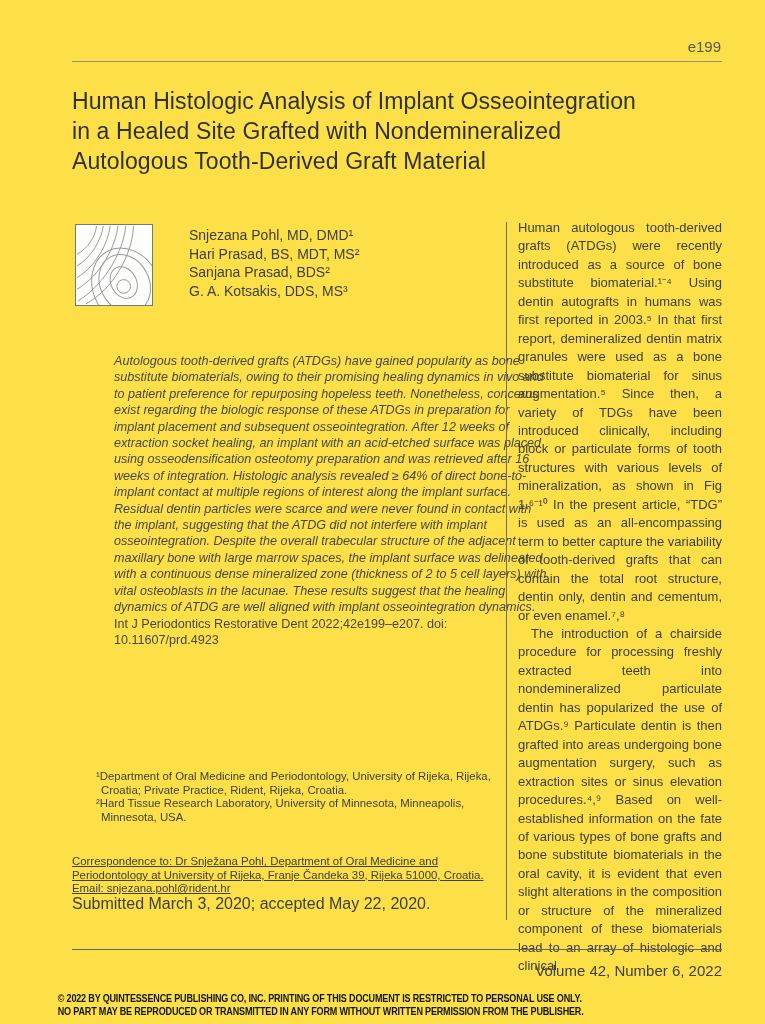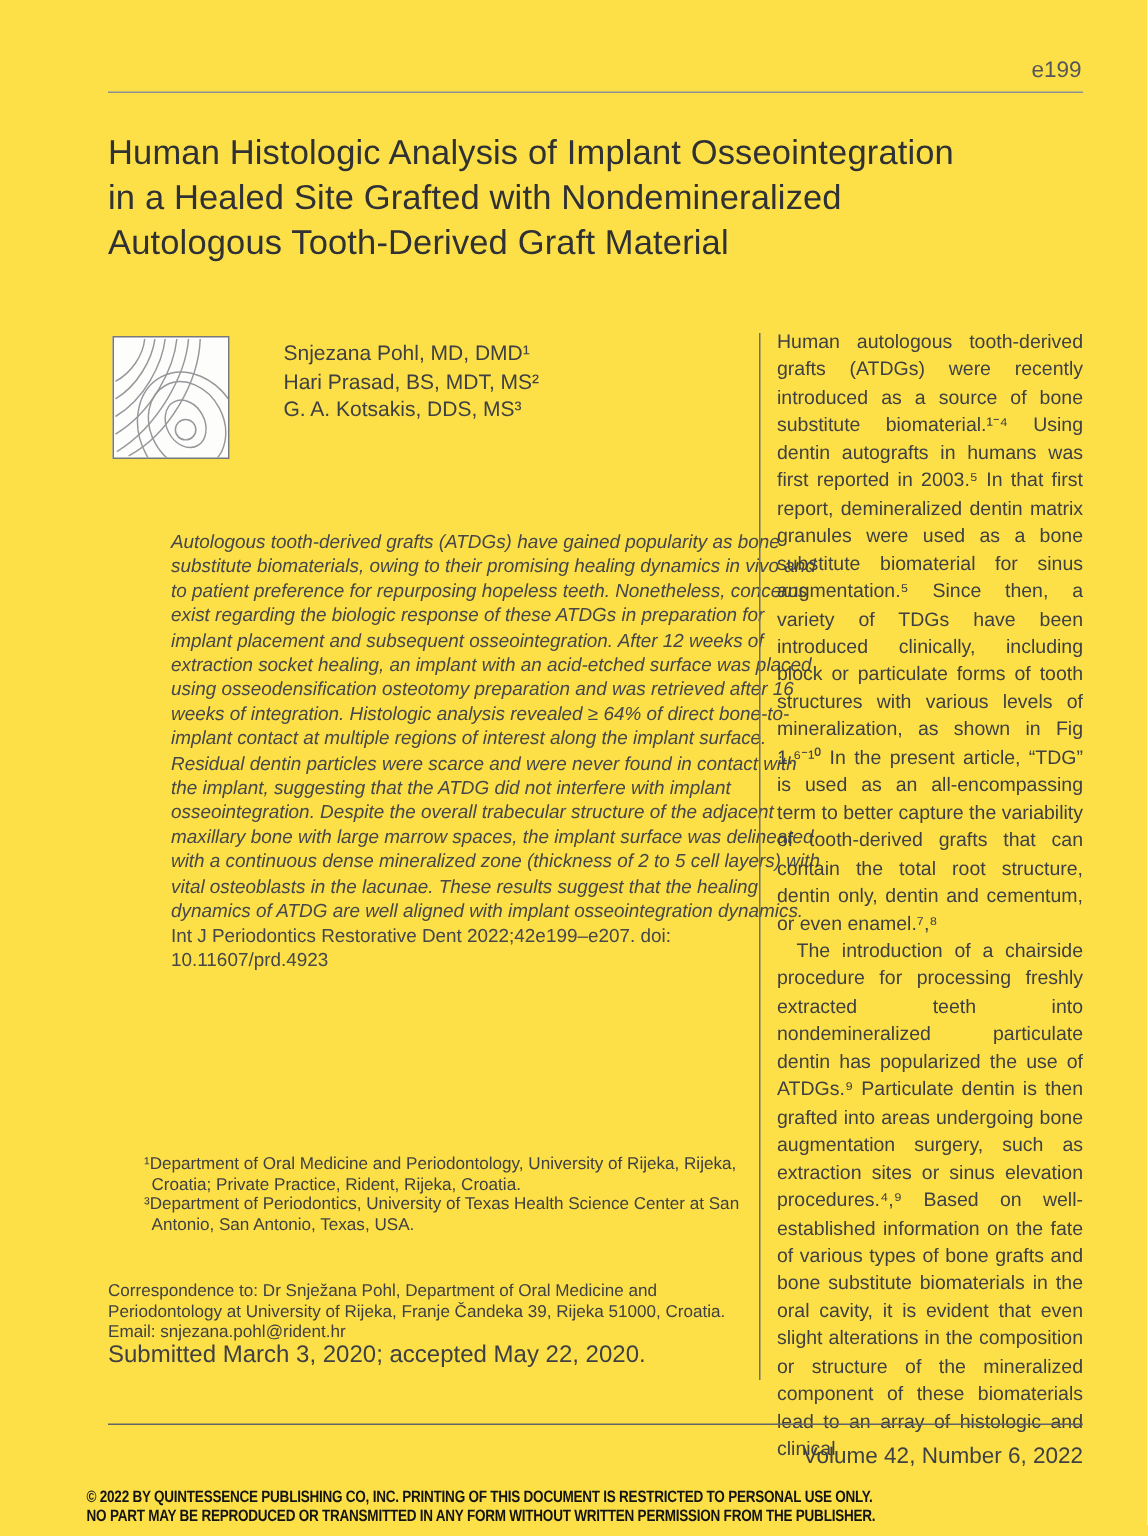--- a/index.html
+++ b/index.html
@@ -80,20 +80,21 @@
     line-height: 13.6px;
   }
   .affiliations .affil { padding-left: 5px; text-indent: -5px; margin-left: 24px; }
   .correspondence {
     position: absolute;
     left: 72px;
     top: 855px;
     width: 438px;
     font-size: 11.4px;
     line-height: 13.6px;
+    text-decoration: underline;
   }
   .submitted-block {
     position: absolute;
     left: 72px;
     top: 897px;
     width: 438px;
     font-size: 16px;
     line-height: 13.6px;
   }
   .col-divider {
@@ -175,29 +176,30 @@
         <path d="M10,81 C38,66 58,30 59,1"></path>
         <ellipse cx="52" cy="64" rx="34" ry="42" transform="rotate(-28 52 64)"></ellipse>
         <ellipse cx="50" cy="60" rx="25" ry="31" transform="rotate(-28 50 60)"></ellipse>
         <ellipse cx="49" cy="59" rx="13" ry="17" transform="rotate(-28 49 59)"></ellipse>
         <circle cx="49" cy="63" r="7"></circle>
       </svg>
     </div>
     <div class="authors">
       <div>Snjezana Pohl, MD, DMD¹</div>
       <div>Hari Prasad, BS, MDT, MS²</div>
+      <div>Sanjana Prasad, BDS²</div>
       <div>G. A. Kotsakis, DDS, MS³</div>
     </div>
   </div>
 
   <div class="abstract"><span>Autologous tooth-derived grafts (ATDGs) have gained popularity as bone substitute biomaterials, owing to their promising healing dynamics in vivo and to patient preference for repurposing hopeless teeth. Nonetheless, concerns exist regarding the biologic response of these ATDGs in preparation for implant placement and subsequent osseointegration. After 12 weeks of extraction socket healing, an implant with an acid-etched surface was placed using osseodensification osteotomy preparation and was retrieved after 16 weeks of integration. Histologic analysis revealed ≥ 64% of direct bone-to-implant contact at multiple regions of interest along the implant surface. Residual dentin particles were scarce and were never found in contact with the implant, suggesting that the ATDG did not interfere with implant osseointegration. Despite the overall trabecular structure of the adjacent maxillary bone with large marrow spaces, the implant surface was delineated with a continuous dense mineralized zone (thickness of 2 to 5 cell layers) with vital osteoblasts in the lacunae. These results suggest that the healing dynamics of ATDG are well aligned with implant osseointegration dynamics. </span><span class="cite">Int J Periodontics Restorative Dent 2022;42e199–e207. doi: 10.11607/prd.4923</span></div>
 
   <div class="affiliations">
     <div class="affil">¹Department of Oral Medicine and Periodontology, University of Rijeka, Rijeka, Croatia; Private Practice, Rident, Rijeka, Croatia.</div>
-    <div class="affil">³Department of Periodontics, University of Texas Health Science Center at San Antonio, San Antonio, Texas, USA.</div>
+    <div class="affil">²Hard Tissue Research Laboratory, University of Minnesota, Minneapolis, Minnesota, USA.</div>
   </div>
 
   <div class="correspondence">Correspondence to: Dr Snježana Pohl, Department of Oral Medicine and Periodontology at University of Rijeka, Franje Čandeka 39, Rijeka 51000, Croatia. Email: snjezana.pohl@rident.hr</div>
 
   <div class="submitted-block">
     <div>Submitted March 3, 2020; accepted May 22, 2020.</div>
   </div>
 
   <div class="col-divider"></div>
 

